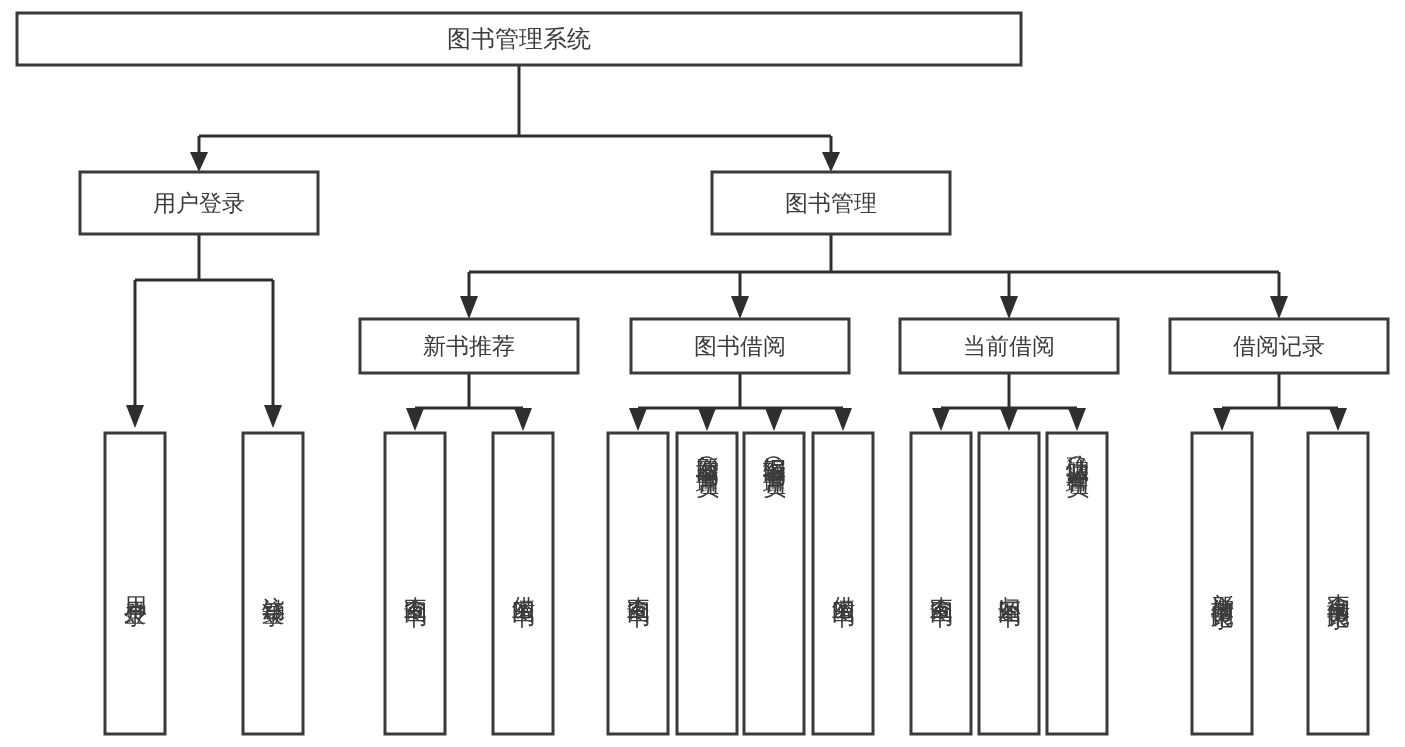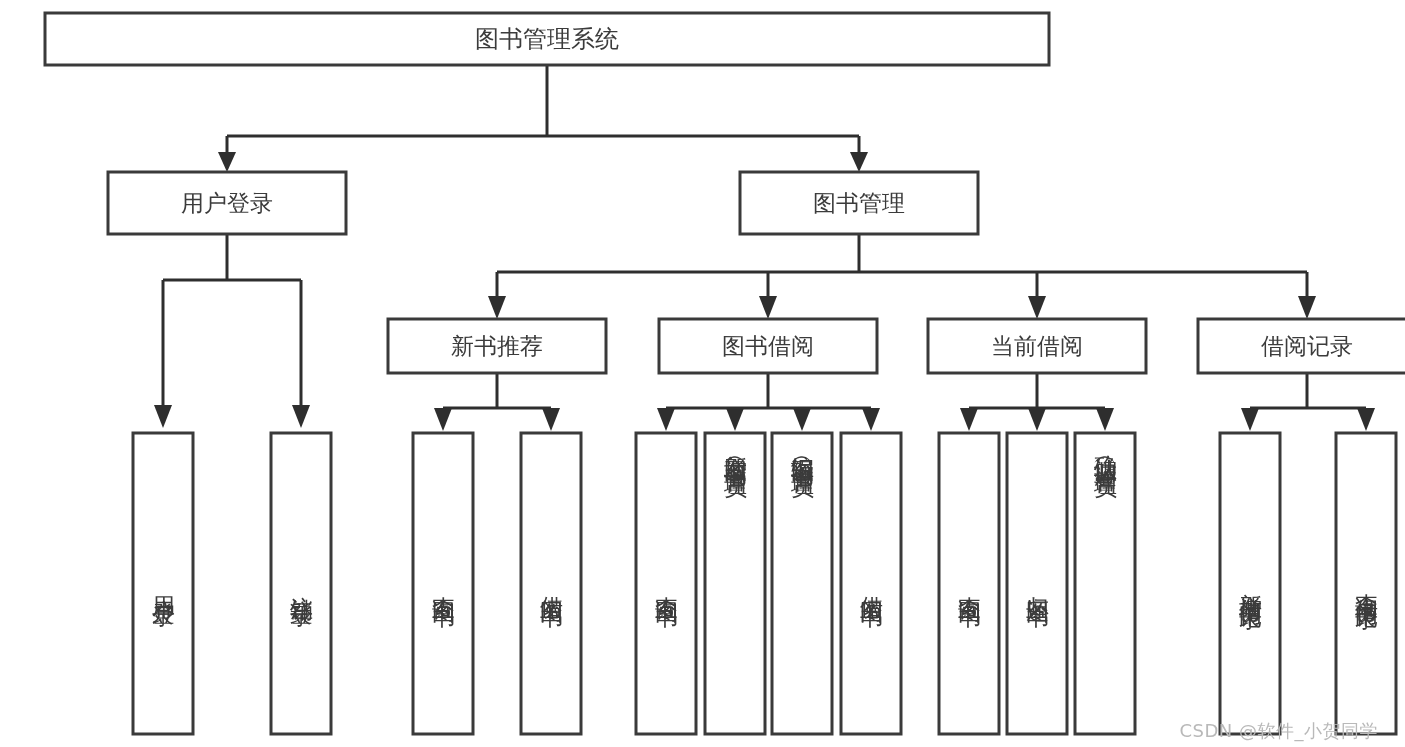--- a/index.html
+++ b/index.html
@@ -12,21 +12,20 @@
     width: 1405px;
     height: 747px;
     overflow: hidden;
     font-family: "DejaVu Sans", "Liberation Sans", sans-serif;
   }
   #diagram-root {
     position: relative;
     width: 1358px;
     height: 747px;
     background: #ffffff;
-    margin-left: 28px;
   }
   svg#flow-svg {
     position: absolute;
     left: 0;
     top: 0;
     width: 1405px;
     height: 747px;
     display: block;
   }
   .node-box {
@@ -239,14 +238,13 @@
     <span class="leaf-label" style="padding-top:4px;">确认归还（管理员）</span>
   </div>
 
   <div class="leaf-label-wrap" style="left:1192px; top:433px; width:60px; height:301px;">
     <span class="leaf-label">新增借阅记录</span>
   </div>
   <div class="leaf-label-wrap" style="left:1308px; top:433px; width:60px; height:301px;">
     <span class="leaf-label">查询借阅记录</span>
   </div>
 
-  <div class="watermark">CSDN @软件_小贺同学</div>
 </div>
 
 </body></html>

